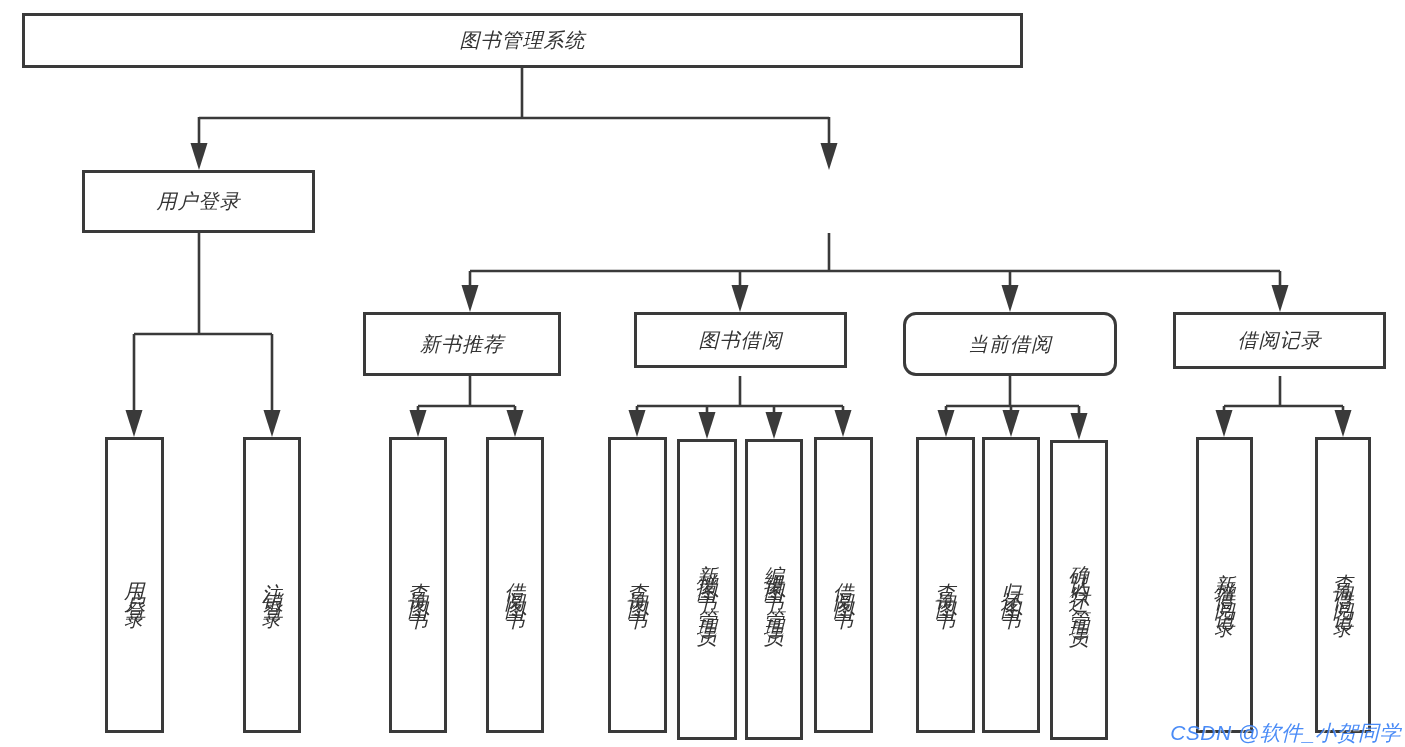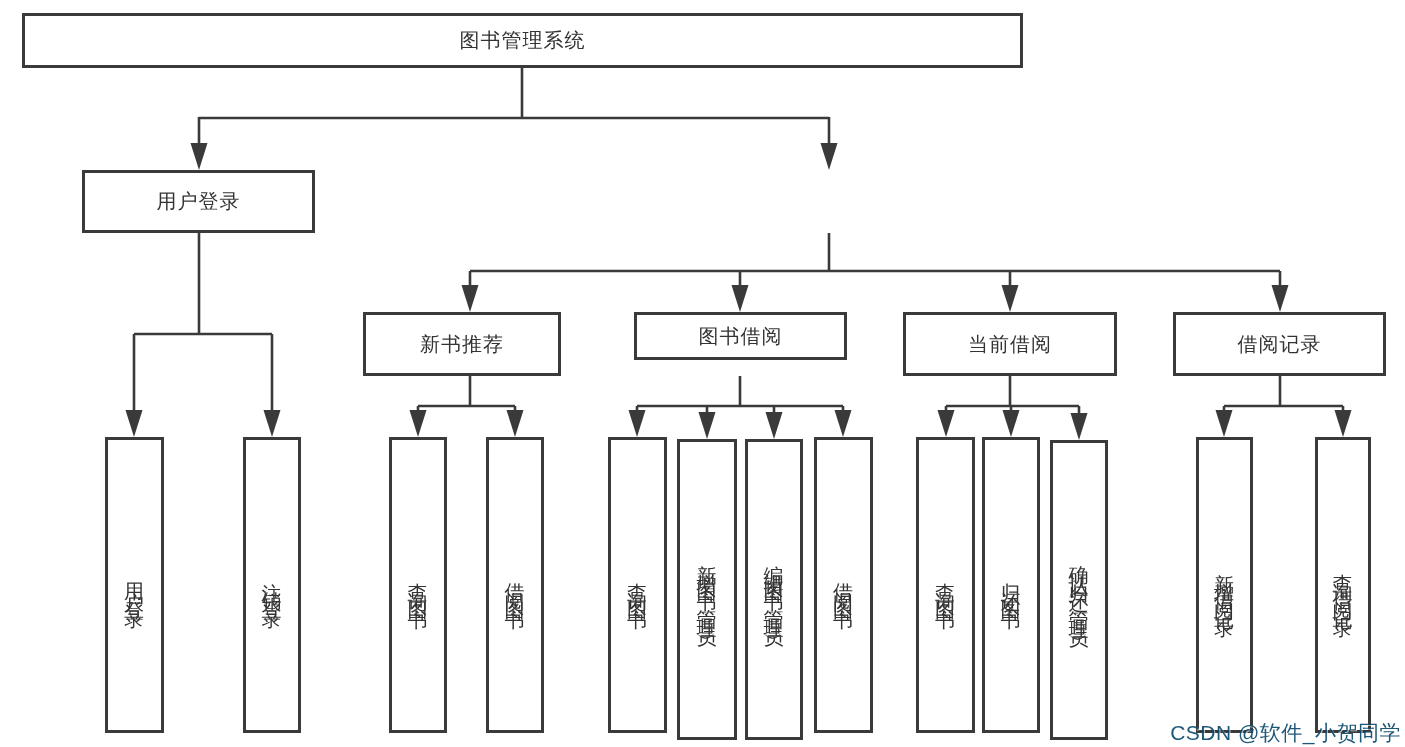--- a/index.html
+++ b/index.html
@@ -5,20 +5,21 @@
 <style>
   html, body { margin: 0; padding: 0; background: #ffffff; }
   .canvas {
     position: relative;
     width: 1405px;
     height: 747px;
     background: #ffffff;
     font-family: "Liberation Sans", "DejaVu Sans", sans-serif;
     color: #333333;
     overflow: hidden;
+    font-style: italic;
   }
   .connectors {
     position: absolute;
     left: 0; top: 0;
     width: 1405px; height: 747px;
     pointer-events: none;
   }
   .node {
     position: absolute;
     box-sizing: border-box;
@@ -42,21 +43,21 @@
     letter-spacing: 9px;
     line-height: 1.1;
     color: #333333;
     white-space: nowrap;
   }
   .watermark {
     position: absolute;
     right: 4px;
     top: 719px;
     font-size: 21px;
-    color: #0c4a6e;
+    color: #3b82f6;
     opacity: 0.92;
     letter-spacing: 0.5px;
     z-index: 5;
     text-shadow: 1px 1px 0 rgba(255,255,255,0.7);
     white-space: nowrap;
   }
 </style>
 </head>
 <body>
 
@@ -99,27 +100,27 @@
     <span class="hlabel">图书管理系统</span>
   </div>
 
   <div class="node" style="left:82px; top:170px; width:233px; height:63px;">
     <span class="hlabel">用户登录</span>
   </div>
 
   <div class="node" style="left:363px; top:312px; width:198px; height:64px;">
     <span class="hlabel">新书推荐</span>
   </div>
-  <div class="node" style="left:634px; top:312px; width:213px; height:48px;">
+  <div class="node" style="left:634px; top:312px; width:213px; height:56px;">
     <span class="hlabel">图书借阅</span>
   </div>
-  <div class="node" style="left:903px; top:312px; width:214px; height:64px;">
+  <div class="node" style="left:903px; top:312px; width:214px; height:64px;border-radius:13px;">
     <span class="hlabel">当前借阅</span>
   </div>
-  <div class="node" style="left:1173px; top:312px; width:213px; height:64px;">
+  <div class="node" style="left:1173px; top:312px; width:213px; height:57px;">
     <span class="hlabel">借阅记录</span>
   </div>
 
   <div class="node leaf" style="left:105px; top:437px; width:59px; height:296px;">
     <span class="vlabel">用户登录</span>
   </div>
   <div class="node leaf" style="left:243px; top:437px; width:58px; height:296px;">
     <span class="vlabel">注销登录</span>
   </div>
 

